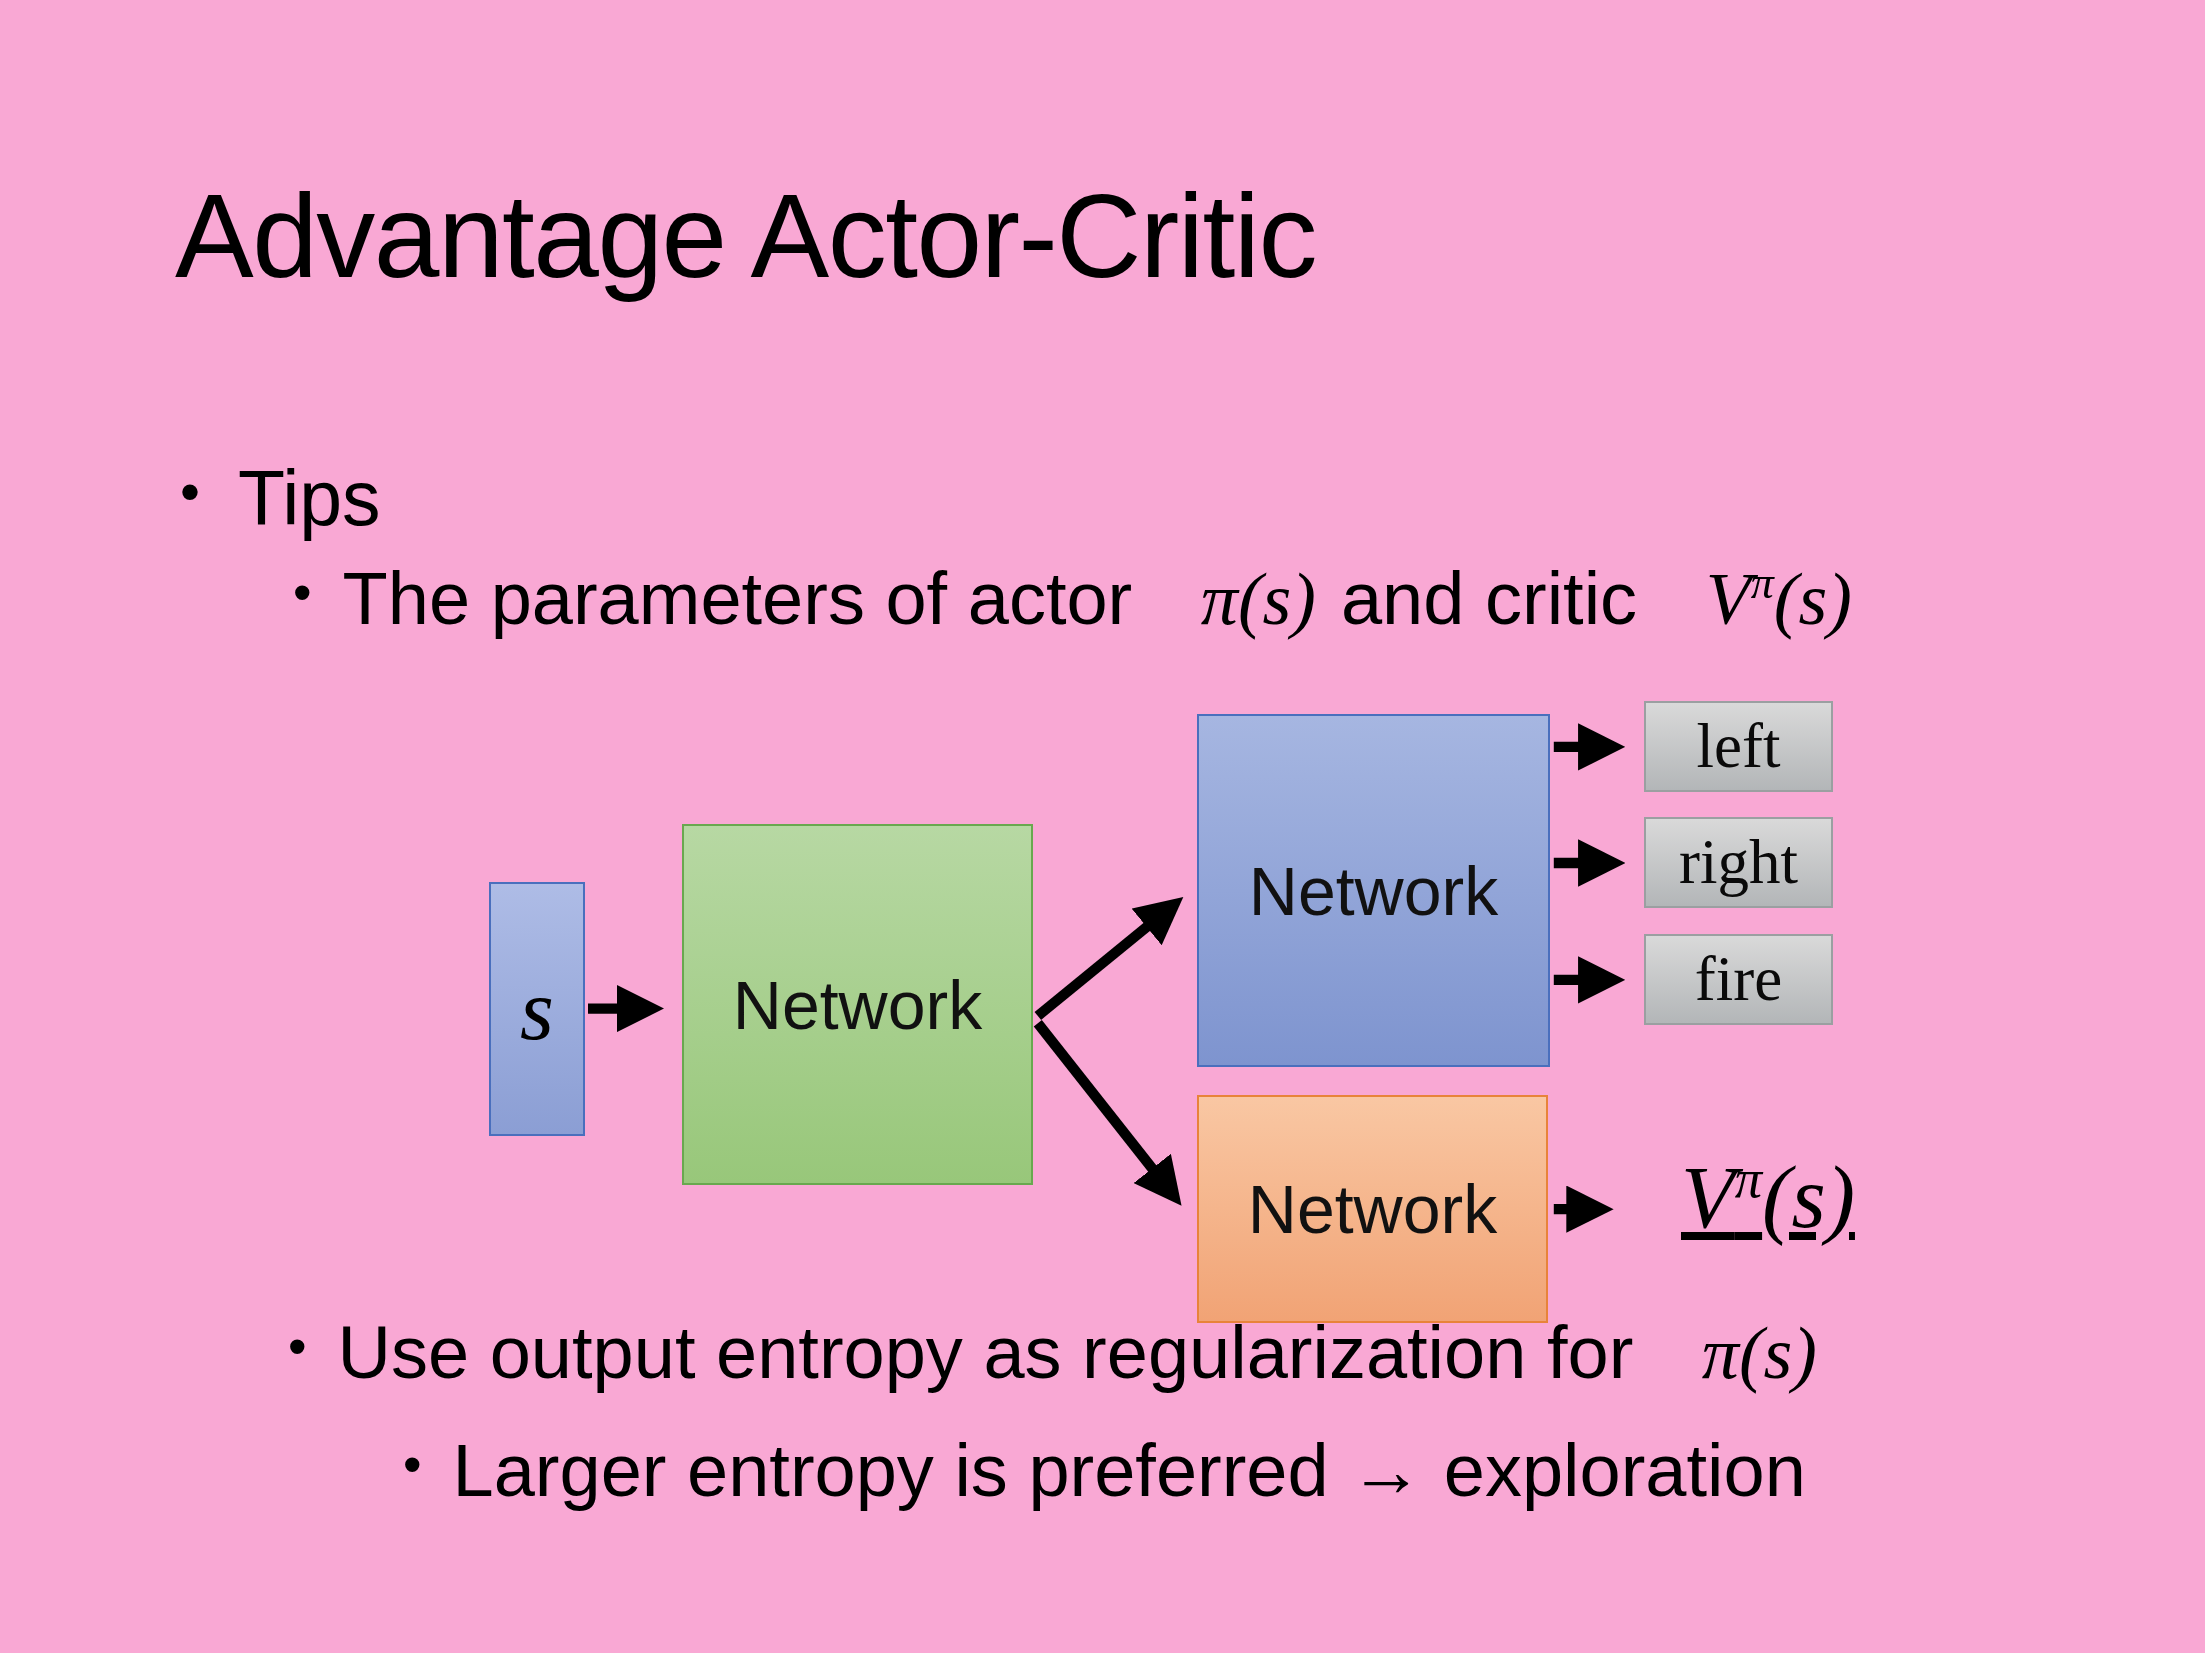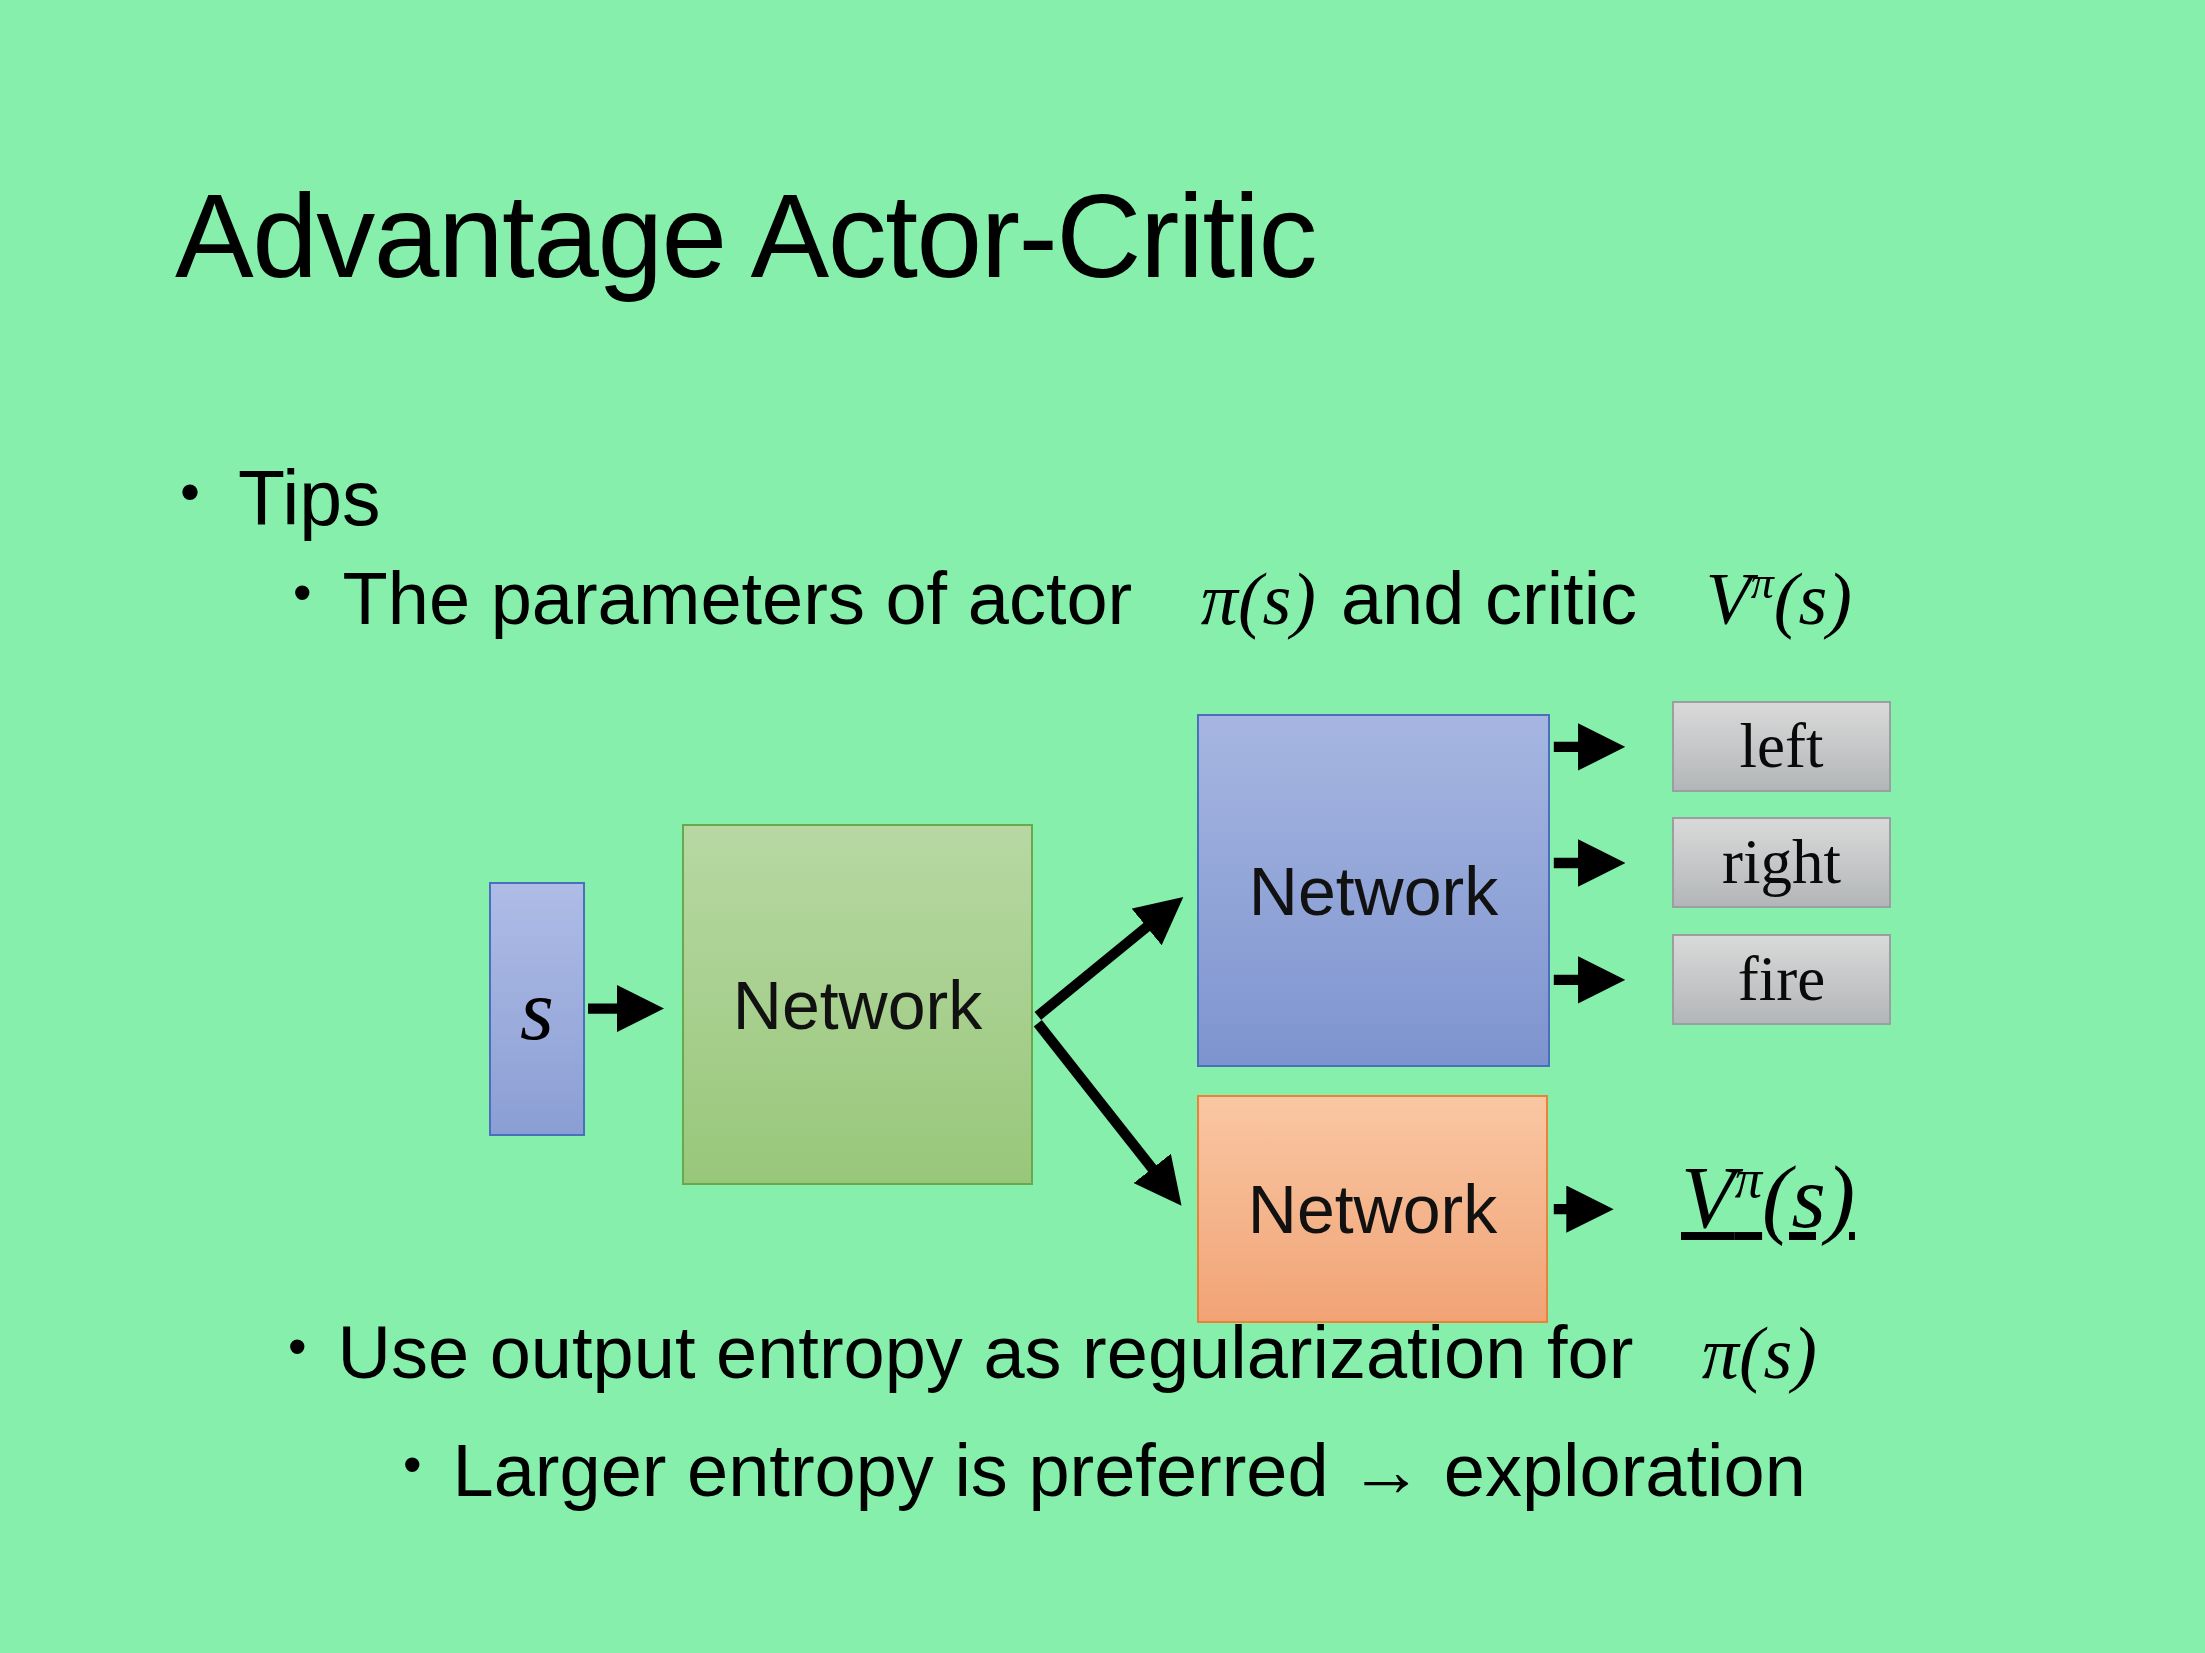--- a/index.html
+++ b/index.html
@@ -1,20 +1,20 @@
 <!DOCTYPE html>
 <html style="font-size:11.8px"><head>
 <meta charset="utf-8">
 <style>
   html, body { margin: 0; padding: 0; background: #ffffff; }
   #slide {
     position: relative;
     width: 2205px;
     height: 1654px;
-    background: #86efac;
+    background: #f9a8d4;
     overflow: hidden;
     font-family: "Liberation Sans", sans-serif;
     color: #000000;
   }
   .abs { position: absolute; }
 
   
   #title {
     left: 175px; top: 175px;
     font-size: 118px;
@@ -76,24 +76,23 @@
     left: 1197px; top: 714px; width: 353px; height: 353px;
     background: linear-gradient(180deg, #a6b6e1 0%, #7e94cf 100%);
     border: 2.9px solid #4a6fbd;
   }
   #critic-network-box {
     left: 1197px; top: 1095px; width: 351px; height: 228px;
     background: linear-gradient(180deg, #f9c7a3 0%, #f1a375 100%);
     border: 2.9px solid #e8833a;
   }
   .action-box {
-    left: 1644px; width: 219px; height: 91px;
+    left: 1644px; width: 189px; height: 91px;
     background: linear-gradient(180deg, #d9d9d9 0%, #b3b6b8 100%);
     border: 2.2px solid #9b9fa1;
-    margin-left: 28px;
   }
   #action-left  { top: 701px;  }
   #action-right { top: 817px; }
   #action-fire  { top: 934px; }
   .action-label {
     font-family: "Liberation Serif", serif;
     font-size: 63px;
     color: #0a0a0a;
   }
 

